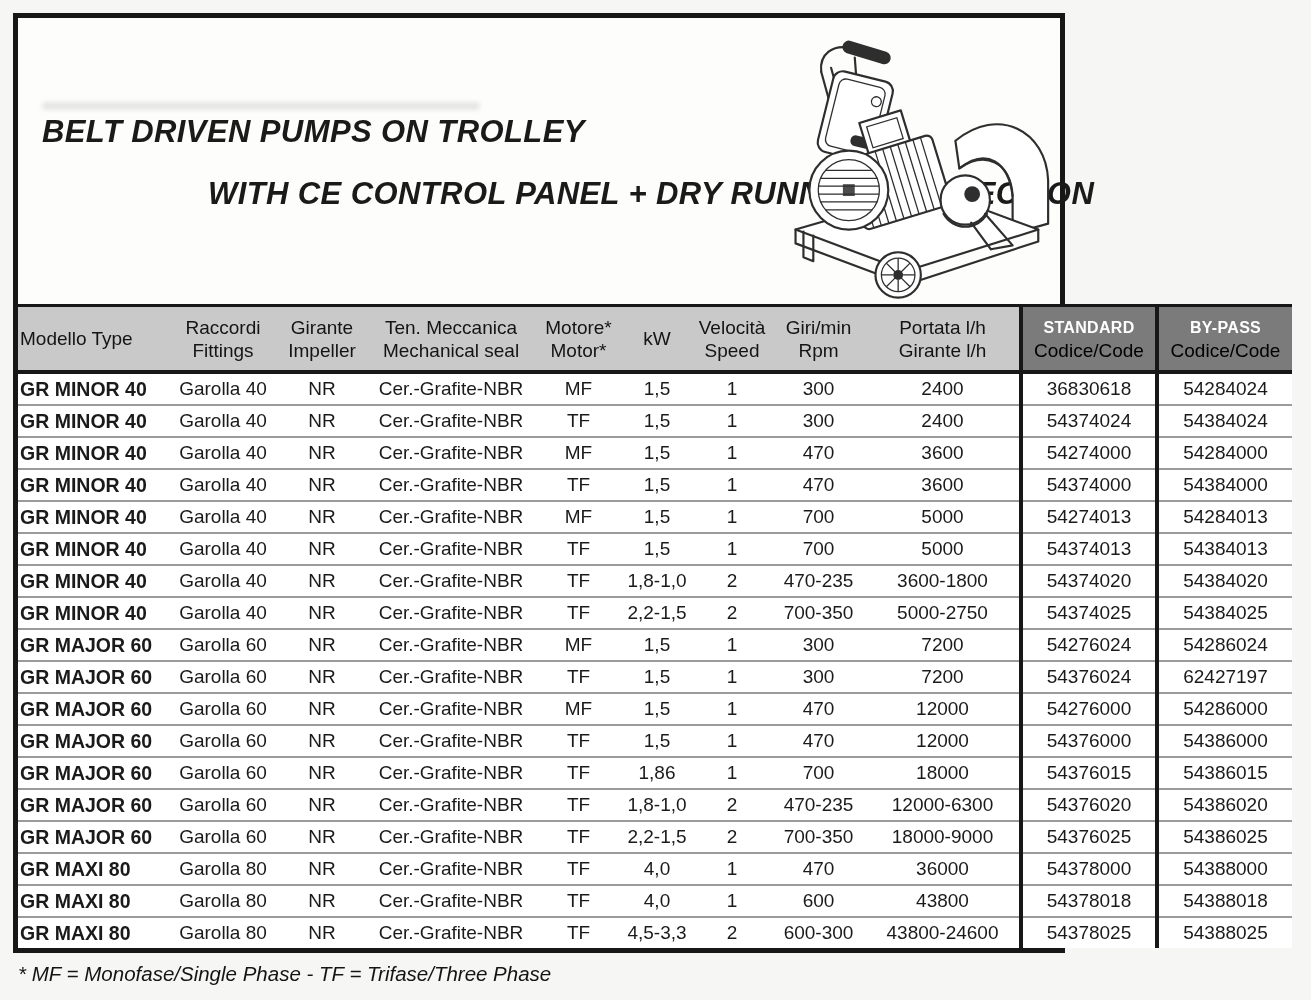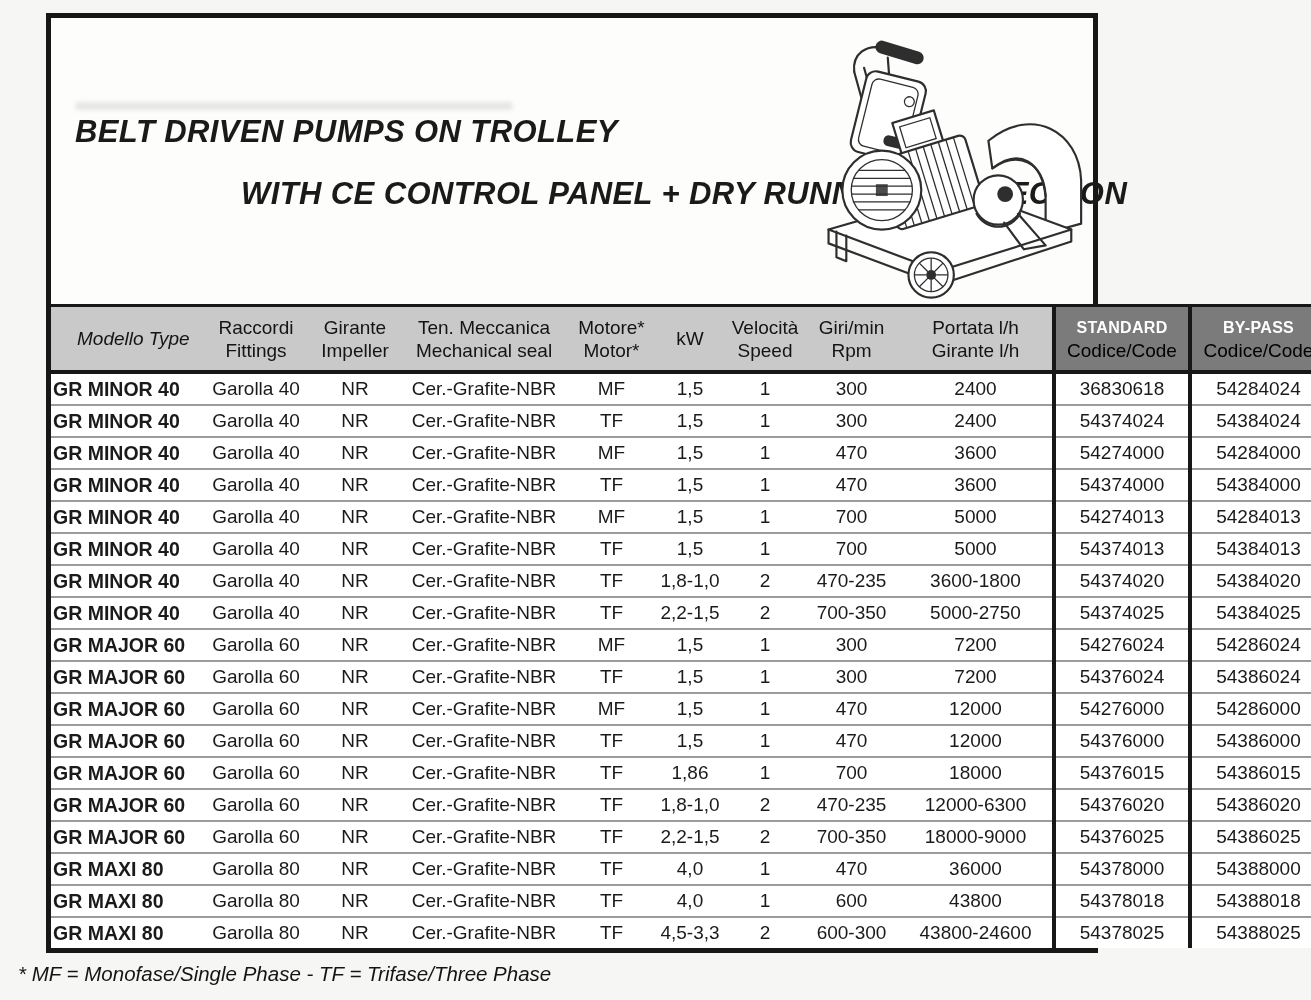--- a/index.html
+++ b/index.html
@@ -10,21 +10,20 @@
     color:#1a1a1a;
     position:relative;
     overflow:hidden;
   }
   .frame {
     position:absolute; left:13px; top:13px;
     width:1052px;
     box-sizing:border-box;
     border:5px solid #171717;
     background:#fdfdfc;
-    margin-left:33px;
   }
   .top-zone { position:relative; height:286px; }
   .scan-artifact {
     position:absolute; left:24px; top:84px;
     width:438px; height:8px;
     background:#c9c9c9; opacity:.45; filter:blur(2px);
     border-radius:4px;
   }
   .title-line1 {
     position:absolute; left:24px; top:96px;
@@ -50,21 +49,21 @@
     background:#c9c9c9;
     font-weight:normal;
     font-size:19px;
     line-height:23px;
     vertical-align:middle;
     text-align:center;
     padding:8px 2px;
     border-bottom:4px solid #171717;
     color:#141414;
   }
-  thead th.th-model { text-align:left; padding-left:26px;font-style:italic; }
+  thead th.th-model { text-align:left; padding-left:2px; }
   thead th .l2:empty { display:none; }
   thead th.code-th {
     background:#7b7b7b;
     color:#ffffff;
     border-left:4px solid #171717;
   }
   thead th.code-th .l1 { font-weight:bold; font-size:16px; letter-spacing:.3px; }
   thead th.code-th .l2 { color:#000000; }
   tbody td {
     font-size:19px;
@@ -337,21 +336,21 @@
           <td class="col-model">GR MAJOR 60</td>
           <td>Garolla 60</td>
           <td>NR</td>
           <td>Cer.-Grafite-NBR</td>
           <td>TF</td>
           <td>1,5</td>
           <td>1</td>
           <td>300</td>
           <td>7200</td>
           <td class="code-col">54376024</td>
-          <td class="code-col">54386024</td>
+          <td class="code-col">62427197</td>
         </tr>
         <tr>
           <td class="col-model">GR MAJOR 60</td>
           <td>Garolla 60</td>
           <td>NR</td>
           <td>Cer.-Grafite-NBR</td>
           <td>MF</td>
           <td>1,5</td>
           <td>1</td>
           <td>470</td>

